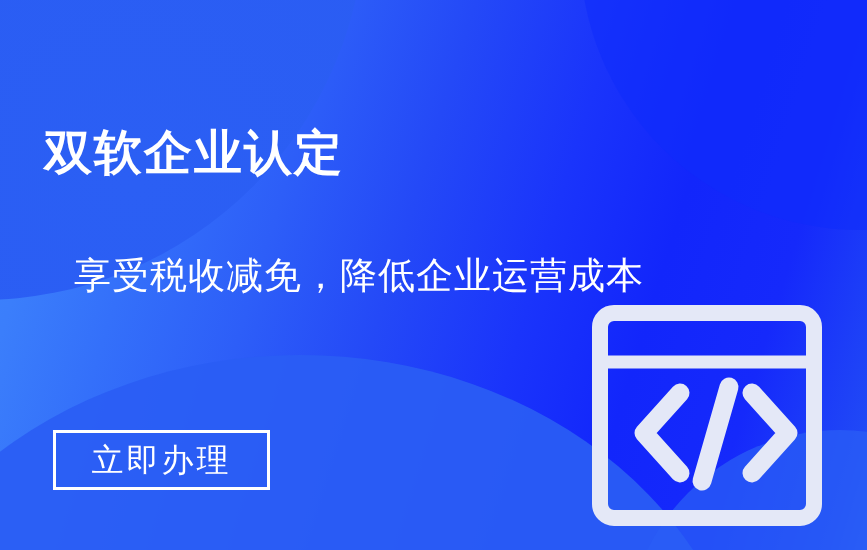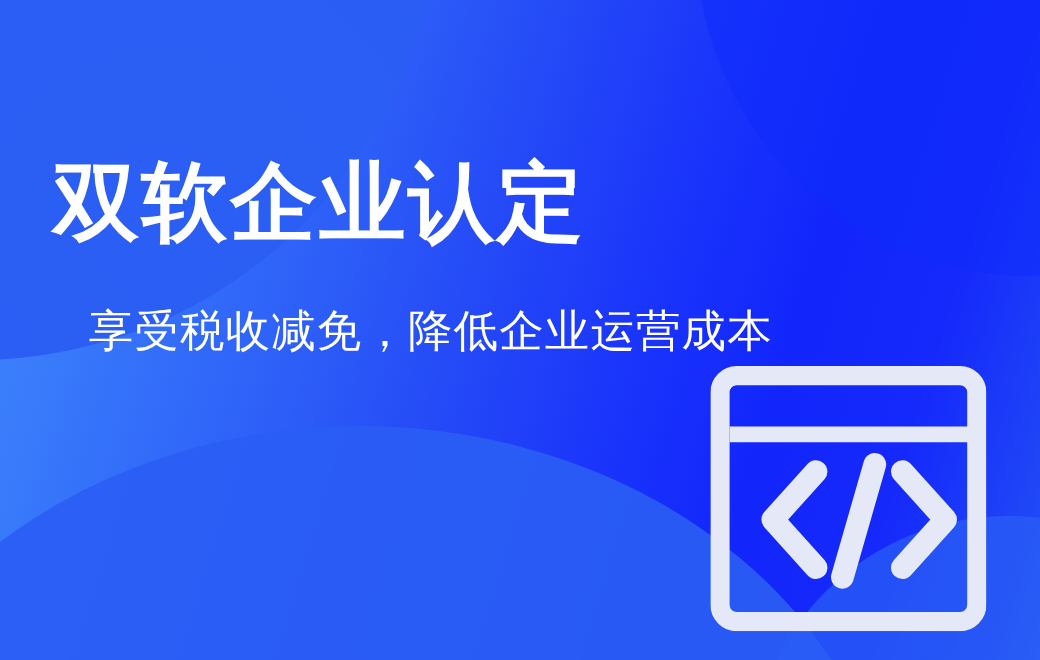--- a/index.html
+++ b/index.html
@@ -74,21 +74,21 @@
   #content {
     position: relative;
     z-index: 5;
     height: 100%;
   }
 
   #page-title {
     position: absolute;
     left: 44px;
     top: 78px;
-    font-size: 72px;
+    font-size: 48px;
     line-height: 84px;
     font-weight: bold;
     color: #ffffff;
     letter-spacing: 2px;
     white-space: nowrap;
   }
 
   #subtitle {
     position: absolute;
     left: 46px;
@@ -144,20 +144,23 @@
   <div class="deco" id="deco-tr"></div>
   <div class="deco" id="deco-bl"></div>
   <div class="deco" id="deco-br"></div>
 
   <div id="content">
 
     <h1 id="page-title">双软企业认定</h1>
 
     <p id="subtitle">享受税收减免，降低企业运营成本</p>
 
+    <div id="cta-button">
+      <span id="cta-label">立即办理</span>
+    </div>
 
     <div id="code-icon">
       <svg viewBox="0 0 230 221" xmlns="http://www.w3.org/2000/svg" aria-hidden="true">
 
         <rect x="8" y="8" width="214" height="205" rx="14" ry="14" fill="none" stroke="#e4e8f7" stroke-width="16"></rect>
 
         <line x1="16" y1="57" x2="222" y2="57" stroke="#e4e8f7" stroke-width="13"></line>
 
         <polyline points="88,88 52,128 88,168" fill="none" stroke="#e4e8f7" stroke-width="19" stroke-linecap="round" stroke-linejoin="round"></polyline>
 

